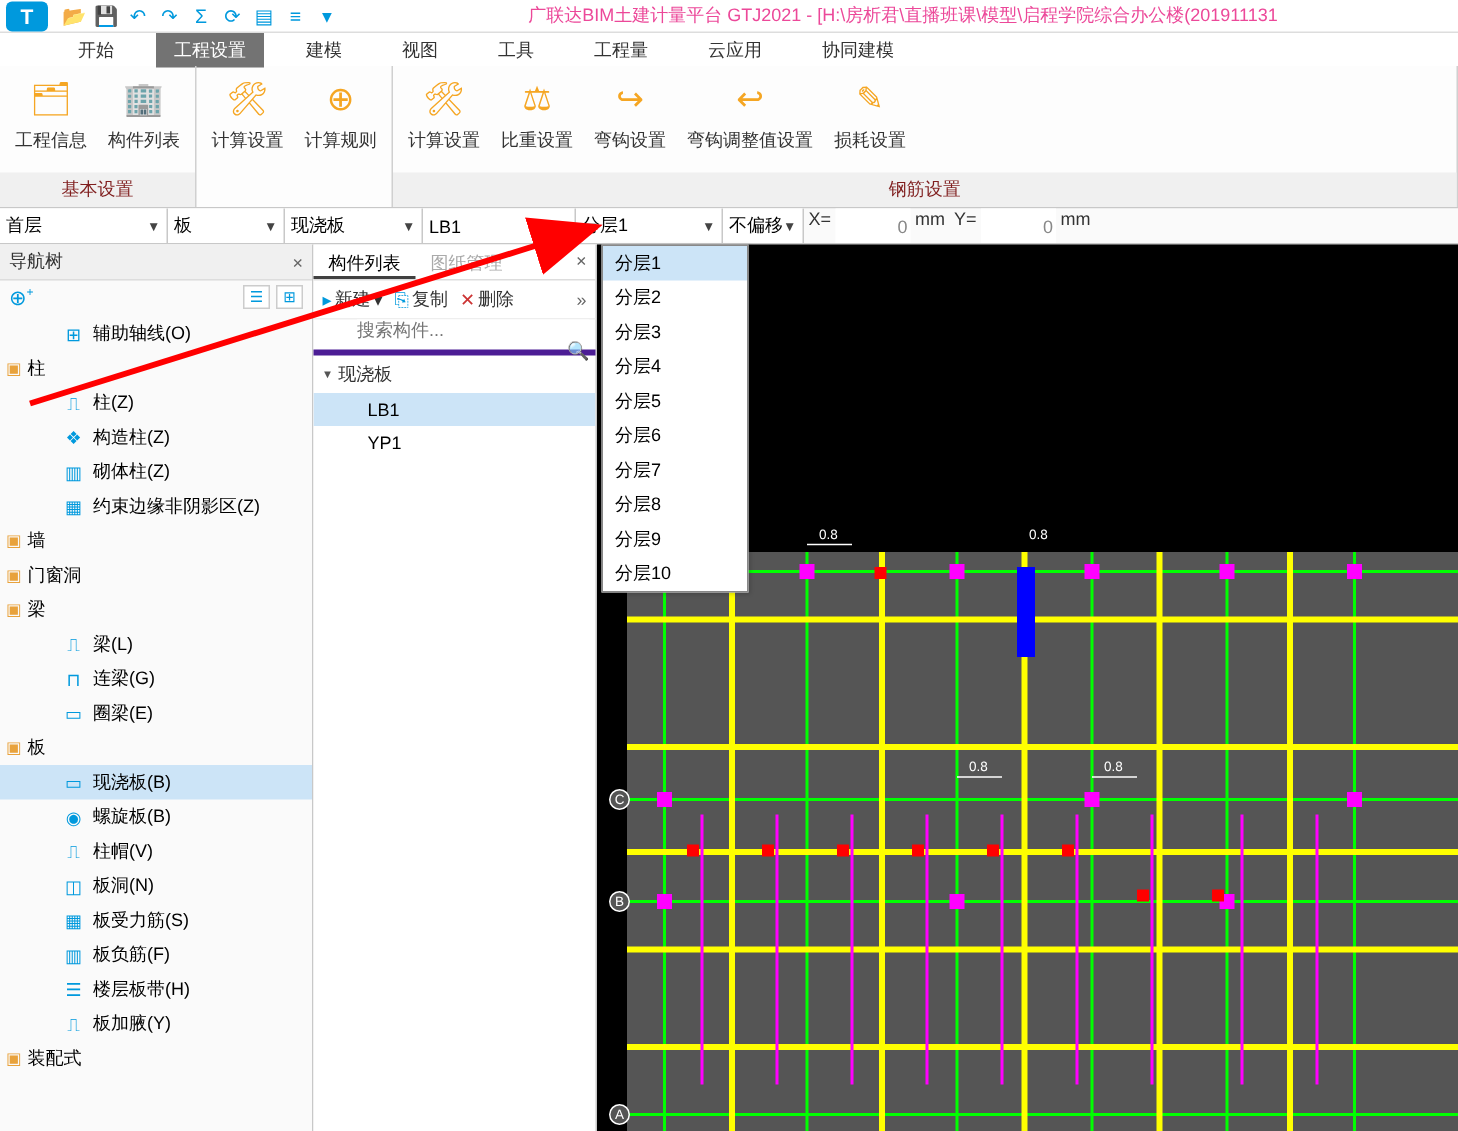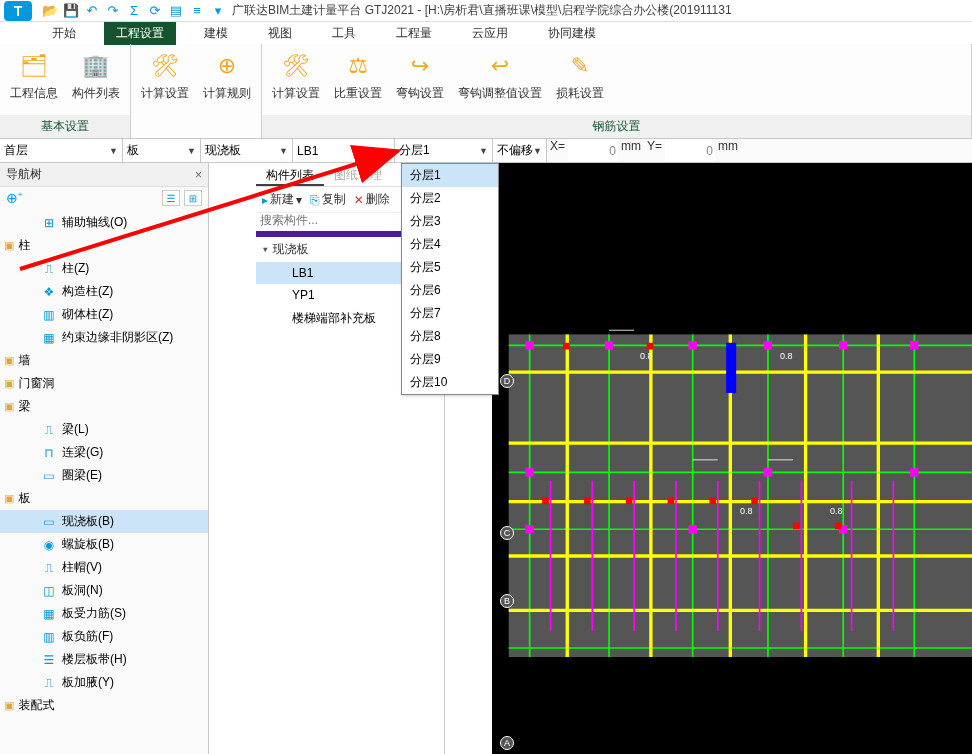--- a/index.html
+++ b/index.html
@@ -3,45 +3,45 @@
 <meta charset="utf-8">
 <style>
 * { margin: 0; padding: 0; box-sizing: border-box; font-family: "Microsoft YaHei", sans-serif; font-size: 12px; }
 body { background: #fff; width: 972px; height: 754px; overflow: hidden; position: relative; }
 
 
 .titlebar { height: 22px; display: flex; align-items: center; background: #fff; border-bottom: 1px solid #ddd; }
 .titlebar-logo { width: 28px; height: 20px; background: #0099dd; color: #fff; border-radius: 4px; margin: 0 4px; display: flex; align-items: center; justify-content: center; font-weight: bold; font-size: 14px; }
 .qat { display: flex; gap: 5px; padding: 0 6px; }
 .qat-item { width: 16px; height: 16px; color: #0099dd; display: flex; align-items: center; justify-content: center; font-size: 13px; cursor: pointer; }
-.titlebar-text { flex: 1; color: #404040; font-size: 12px; white-space: nowrap; overflow: hidden; }
+.titlebar-text { flex: 1; text-align: center; color: #ec4899; font-size: 12px; white-space: nowrap; overflow: hidden; }
 
 
 .menubar { height: 22px; display: flex; align-items: center; padding-left: 40px; gap: 16px; }
 .menuitem { padding: 3px 12px; cursor: pointer; color: #333; }
-.menuitem.active { background: #14532d; color: #fff; }
+.menuitem.active { background: #737373; color: #fff; }
 
 
 .ribbon { height: 95px; border-bottom: 1px solid #c8c8c8; display: flex; background: #fdfdfd; }
 .ribbon-group { border-right: 1px solid #d0d0d0; display: flex; flex-direction: column; }
 .ribbon-buttons { flex: 1; display: flex; align-items: flex-start; padding: 4px 8px; gap: 10px; }
 .ribbon-btn { display: flex; flex-direction: column; align-items: center; gap: 3px; cursor: pointer; padding: 2px; }
 .ribbon-icon { width: 32px; height: 32px; display: flex; align-items: center; justify-content: center; font-size: 22px; color: #f5a623; }
 .ribbon-label { font-size: 12px; color: #333; }
-.ribbon-title { text-align: center; padding: 3px 12px; background: #f0f0f0; color: #14532d; font-size: 12px; }
+.ribbon-title { text-align: center; padding: 3px 12px; background: #f0f0f0; color: #7f1d1d; font-size: 12px; }
 
 
 .dropdown-row { height: 24px; border-bottom: 1px solid #c8c8c8; display: flex; align-items: stretch; background: #fafafa; position: relative; }
 .dd-combo { border-right: 1px solid #c8c8c8; display: flex; align-items: center; padding: 0 4px; justify-content: space-between; cursor: pointer; background: #fff; }
 .dd-combo .arrow { font-size: 9px; color: #444; }
 .dd-label { padding: 0 3px; color: #333; }
 .coord-input { border: none; background: #fff; width: 50px; padding: 0 2px; text-align: right; color: #888; }
 
 
-.main { position: absolute; top: 163px; left: 0; right: 0; bottom: 0; display: flex; gap: 47px; }
+.main { position: absolute; top: 163px; left: 0; right: 0; bottom: 0; display: flex; }
 
 
 .nav-panel { width: 209px; border-right: 1px solid #c8c8c8; display: flex; flex-direction: column; background: #fafafa; }
 .panel-header { height: 24px; display: flex; align-items: center; justify-content: space-between; padding: 0 6px; border-bottom: 1px solid #ddd; background: #f0f0f0; }
 .panel-header-title { font-weight: normal; color: #333; }
 .panel-header-icons { display: flex; gap: 4px; }
 .ph-icon { width: 18px; height: 16px; border: 1px solid #ccc; background: #fff; cursor: pointer; display: flex; align-items: center; justify-content: center; font-size: 10px; color: #0099dd; }
 .nav-toolbar { height: 22px; padding: 0 6px; display: flex; align-items: center; }
 .nav-tool { color: #0099dd; cursor: pointer; font-size: 14px; }
 .tree { flex: 1; overflow: auto; padding: 2px 0; }
@@ -53,21 +53,21 @@
 
 
 .comp-panel { width: 189px; border-right: 1px solid #c8c8c8; display: flex; flex-direction: column; background: #fff; }
 .comp-tabs { height: 24px; display: flex; border-bottom: 1px solid #ddd; }
 .comp-tab { padding: 4px 10px; cursor: pointer; color: #333; }
 .comp-tab.active { border-bottom: 2px solid #404040; color: #000; }
 .comp-close { margin-left: auto; padding: 4px 6px; cursor: pointer; color: #666; }
 .comp-toolbar { height: 26px; display: flex; align-items: center; gap: 8px; padding: 0 6px; border-bottom: 1px solid #eee; }
 .comp-tool { display: flex; align-items: center; gap: 2px; cursor: pointer; color: #333; font-size: 12px; }
 .comp-tool-icon { color: #0099dd; }
-.comp-search { height: 24px; display: flex; align-items: flex-start; border-bottom: 6px solid #4c1d95; padding: 0 4px; }
+.comp-search { height: 24px; display: flex; align-items: flex-end; border-bottom: 4px solid #4c1d95; padding: 0 4px; flex-direction: column; }
 .comp-search input { flex: 1; border: none; outline: none; color: #999; font-size: 12px; }
 .comp-search-icon { color: #666; cursor: pointer; }
 .comp-list { flex: 1; overflow: auto; }
 .comp-group { padding: 4px 8px; cursor: pointer; color: #333; display: flex; align-items: center; gap: 4px; }
 .comp-group::before { content: "▸"; font-size: 9px; color: #555; transform: rotate(90deg); display: inline-block; }
 .comp-item { padding: 4px 8px 4px 36px; cursor: pointer; }
 .comp-item.selected { background: #cce4f7; }
 
 
 .layer-popup { position: absolute; left: 401px; top: 163px; width: 98px; background: #fff; border: 1px solid #888; z-index: 100; box-shadow: 1px 1px 3px rgba(0,0,0,0.2); }
@@ -160,21 +160,21 @@
       <div class="ribbon-btn">
           <div class="ribbon-icon">✎</div>
           <div class="ribbon-label">损耗设置</div>
         </div>
     </div>
     <div class="ribbon-title">钢筋设置</div>
   </div>
 </div>
 
 <div class="dropdown-row">
-  <div class="dd-combo" style="width:123px">
+  <div class="dd-combo" style="width:112px">
       <span>首层</span>
       <span class="arrow">▼</span>
     </div>
   <div class="dd-combo" style="width:78px">
       <span>板</span>
       <span class="arrow">▼</span>
     </div>
   <div class="dd-combo" style="width:92px">
       <span>现浇板</span>
       <span class="arrow">▼</span>
@@ -326,21 +326,20 @@
     </div>
     <div class="comp-search">
       <input placeholder="搜索构件..." style="">
       <span class="comp-search-icon">🔍</span>
     </div>
     <div class="comp-list">
       <div class="comp-group">现浇板</div>
       <div id="comp-items">
           <div class="comp-item selected">LB1</div>
           <div class="comp-item">YP1</div>
-          <div class="comp-item">楼梯端部补充板</div>
         </div>
     </div>
   </div>
 
   <div class="canvas">
     <svg class="canvas-inner" viewBox="0 0 574 591">
       <rect x="0" y="0" width="574" height="591" fill="#000"></rect>
       <rect x="20" y="205" width="554" height="386" fill="#555"></rect>
 
       <g stroke="#0f0" stroke-width="2">

